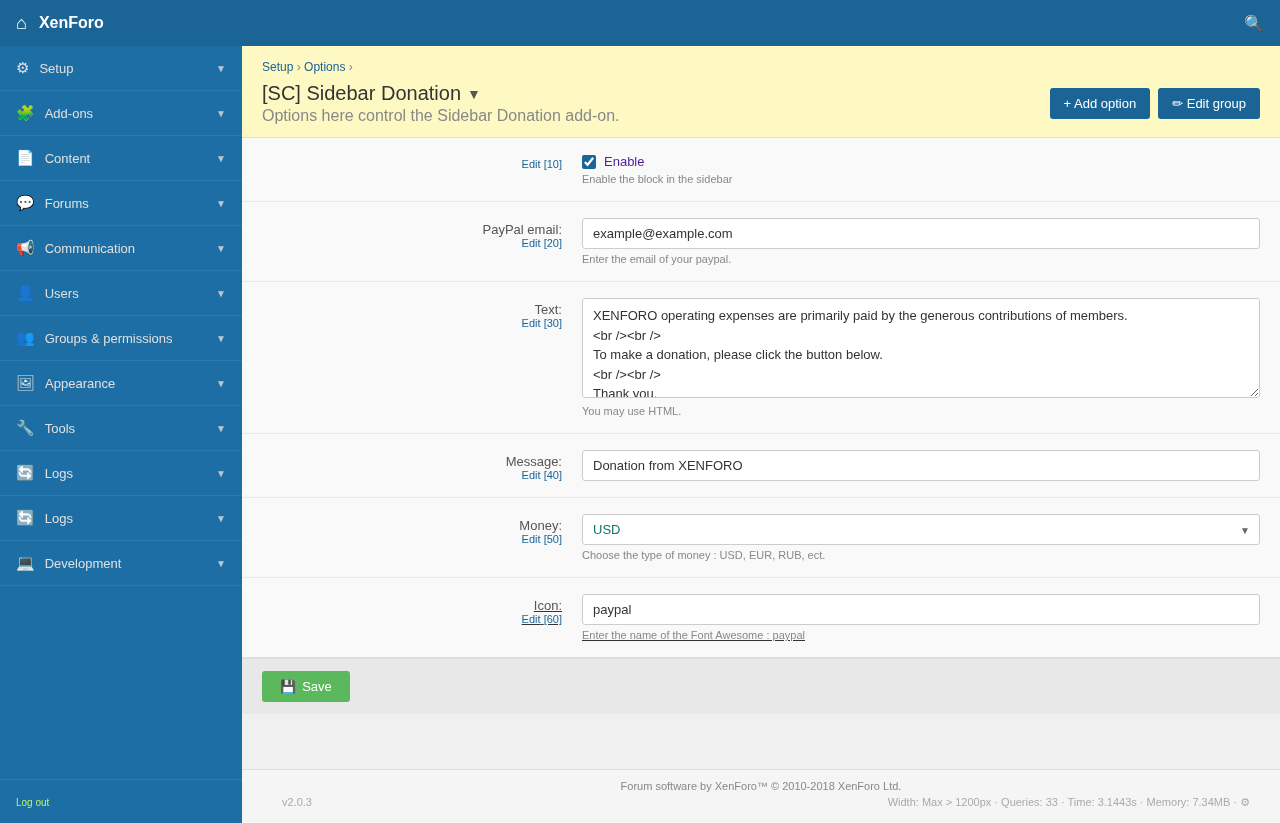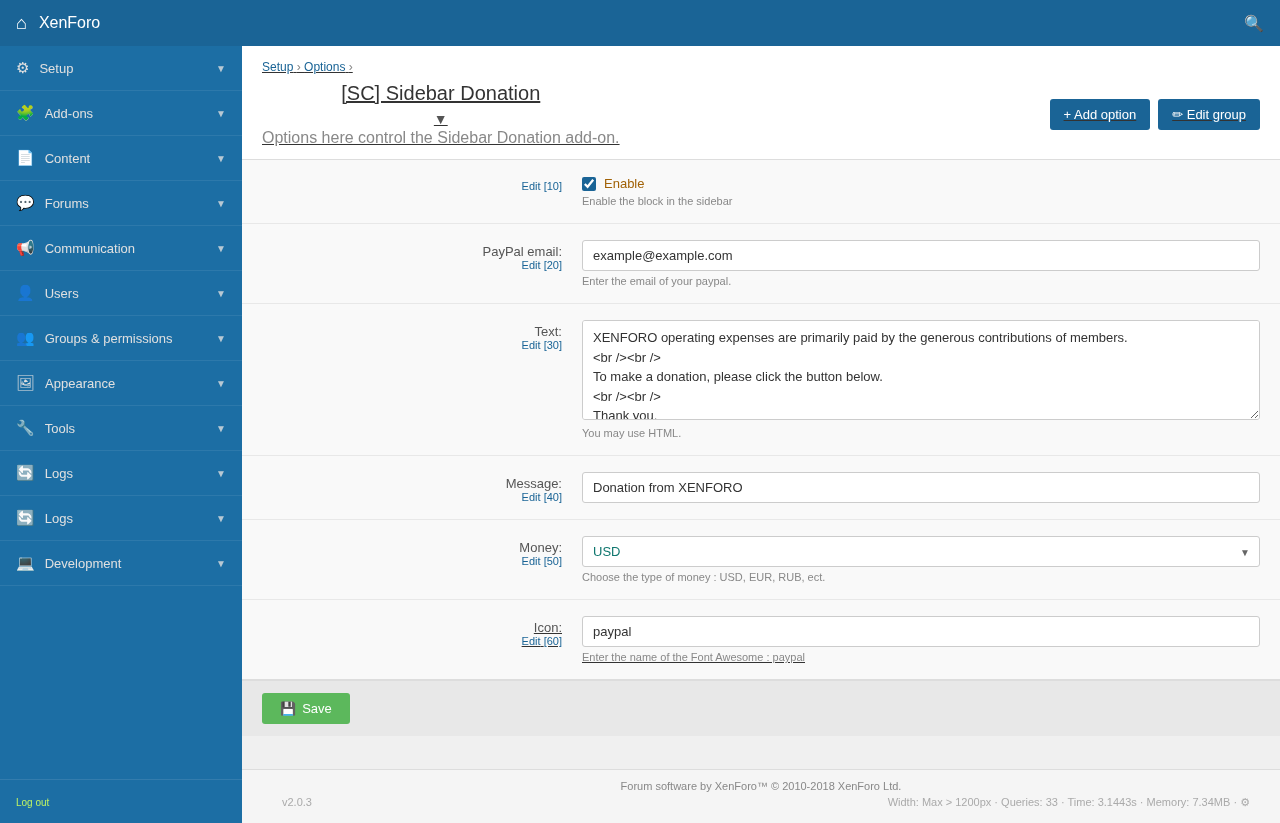--- a/index.html
+++ b/index.html
@@ -10,21 +10,21 @@
       background: #1a6496;
       height: 46px;
       display: flex;
       align-items: center;
       padding: 0 16px;
       justify-content: space-between;
       flex-shrink: 0;
     }
     .top-nav-left { display: flex; align-items: center; gap: 12px; }
     .top-nav-home { color: #fff; font-size: 18px; cursor: pointer; }
-    .top-nav-title { color: #fff; font-size: 16px; font-weight: normal; }
+    .top-nav-title { color: #fff; font-size: 16px; font-weight: bold; }
     .top-nav-search { color: #fff; font-size: 16px; cursor: pointer; }
 
     
     .main-layout { display: flex; flex: 1; }
 
     
     .sidebar {
       width: 242px;
       background: #1c6ea4;
       flex-shrink: 0;
@@ -42,42 +42,40 @@
     }
     .sidebar-item .left { display: flex; align-items: center; gap: 10px; }
     .sidebar-item .icon-wrap { font-size: 15px; }
     .sidebar-item .chevron { font-size: 10px; opacity: 0.8; }
 
     
     .content-area { flex: 1; display: flex; flex-direction: column; }
 
     
     .page-header {
-      background: #ffffff;
+      background: #fef9c3;
       padding: 14px 20px 0 20px;
       border-bottom: 1px solid #ddd;
-      text-decoration: underline;
     }
     .breadcrumb { font-size: 12px; color: #888; margin-bottom: 8px; }
     .breadcrumb a { color: #1a6496; text-decoration: none; }
     .breadcrumb span { color: #888; }
     .page-title-row {
       display: flex;
       align-items: center;
       justify-content: space-between;
       padding-bottom: 12px;
     }
     .page-title {
       font-size: 20px;
       font-weight: normal;
       color: #333;
       display: flex;
       align-items: center;
       gap: 6px;
-      flex-direction: column;
     }
     .page-title .dropdown-arrow { font-size: 14px; color: #555; cursor: pointer; }
     .page-subtitle { font-size: 16px; color: #888; margin-top: 2px; }
     .header-buttons { display: flex; gap: 8px; }
     .btn-blue {
       background: #1a6496;
       color: #fff;
       border: none;
       padding: 8px 14px;
       border-radius: 3px;
@@ -150,21 +148,21 @@
       background: #fff;
       color: #333;
       resize: vertical;
       min-height: 100px;
       font-family: Arial, sans-serif;
       line-height: 1.5;
     }
     .form-hint { font-size: 11px; color: #888; margin-top: 4px; }
     .checkbox-wrap { display: flex; align-items: center; gap: 8px; }
     .checkbox-wrap input[type="checkbox"] { width: 14px; height: 14px; accent-color: #1a6496; }
-    .checkbox-label { font-size: 13px; color: #a16207; }
+    .checkbox-label { font-size: 13px; color: #4c1d95; }
     .select-wrap { position: relative; }
     .select-wrap::after {
       content: '▼';
       position: absolute;
       right: 10px;
       top: 50%;
       transform: translateY(-50%);
       font-size: 10px;
       color: #666;
       pointer-events: none;

